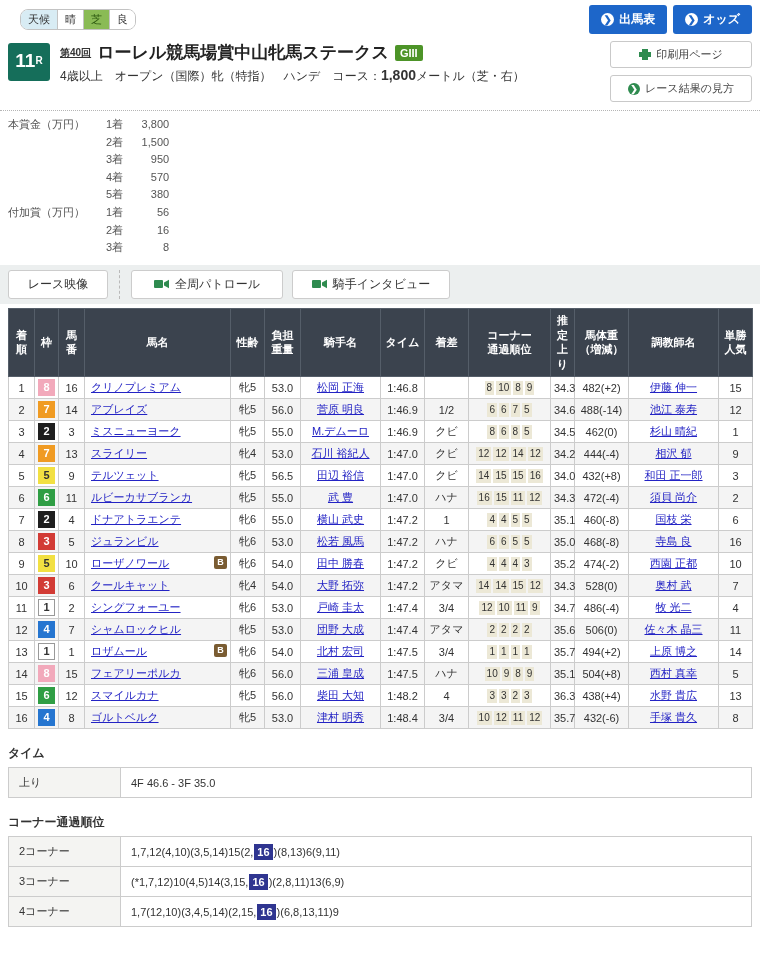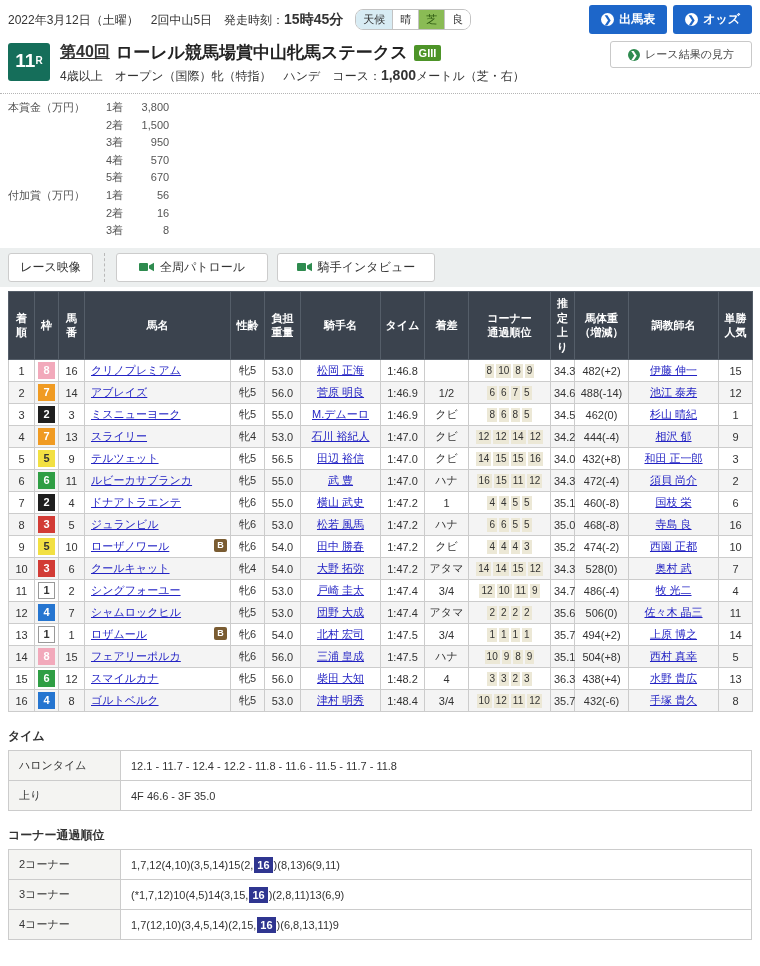--- a/index.html
+++ b/index.html
@@ -22,39 +22,39 @@
   .nav-right { margin-left: auto; display: flex; gap: 6px; }
   .btn-blue { display: flex; align-items: center; gap: 5px; background: #1d66c9; color: #fff; font-weight: bold; font-size: 12px; padding: 6px 12px; border-radius: 3px; border: none; cursor: pointer; }
   .circ-icon { width: 13px; height: 13px; border-radius: 50%; background: #fff; color: #1d66c9; font-size: 10px; line-height: 13px; text-align: center; font-weight: bold; }
   .circ-icon-green { width: 12px; height: 12px; border-radius: 50%; background: #2e8b4f; color: #fff; font-size: 9px; line-height: 12px; text-align: center; font-weight: bold; display:inline-block; }
   
   .race-header { display: flex; padding: 5px 8px 8px; border-bottom: 1px dotted #b5b5b5; }
   .race-num { background: #156e5a; color: #fff; min-width: 42px; height: 38px; border-radius: 3px; display: flex; align-items: flex-start; justify-content: center; font-weight: bold; font-size: 19px; padding-top: 7px; margin-top: 2px; }
   .race-num small { font-size: 10px; margin-top: 5px; }
   .race-title-block { margin-left: 10px; flex: 1; }
   .title-line { display: flex; align-items: center; gap: 6px; }
-  .round { font-size: 16px; font-weight: bold; text-decoration: underline; }
+  .round { font-size: 10px; font-weight: bold; text-decoration: underline; }
   .race-title { font-size: 17px; font-weight: bold; color: #222; }
   .grade-badge { background: #4d9428; color: #fff; font-size: 11px; font-weight: bold; padding: 2px 5px; border-radius: 2px; }
   .conditions { font-size: 12px; margin-top: 3px; color: #333; }
   .dist { font-size: 14px; font-weight: bold; }
   .side-buttons { display: flex; flex-direction: column; gap: 7px; width: 142px; }
   .btn-white { display: flex; align-items: center; justify-content: center; gap: 5px; background: #fff; border: 1px solid #c9c9c9; border-radius: 3px; font-size: 11px; color: #444; padding: 5px 6px; cursor: pointer; }
   .printer-icon svg { display: block; }
   
   .prize-block { padding: 5px 8px 8px; font-size: 11px; color: #555; }
   .prize-row { display: flex; line-height: 1.6; }
   .prize-label { width: 84px; }
   .prize-pair { display: flex; }
   .rk { margin-left: 14px; }
   .amt { width: 46px; text-align: right; }
   
   .video-bar { background: #ecefef; padding: 5px 8px; display: flex; align-items: stretch; gap: 9px; }
   .btn-video { background: #fff; border: 1px solid #ccc; border-radius: 3px; font-size: 12px; color: #333; display: flex; align-items: center; justify-content: center; gap: 6px; padding: 5px 0; cursor: pointer; }
-  .w-race { width: 85px; }
+  .w-race { width: 100px; }
   .w-play { width: 176px; background: #4d8d27; border-color: #41791f; color: #fff; font-weight: bold; }
   .w-patrol { width: 152px; }
   .w-interview { width: 158px; }
   .v-divider { border-left: 1px dashed #b9b9b9; margin: 0 2px; }
   .cam-white { fill: #fff; } .cam-green { fill: #2e8b4f; }
   
   .results-table { width: 744px; margin: 4px 8px 0; border-collapse: collapse; table-layout: fixed; font-size: 11px; }
   .results-table th { background: #3b434e; color: #fff; border: 1px solid #555e69; padding: 4px 1px; font-weight: bold; white-space: pre-line; line-height: 1.35; vertical-align: middle; height: 58px; }
   .results-table td { border: 1px solid #ccc; padding: 2px 3px; text-align: center; height: 22px; }
   .results-table tr:nth-child(even) td { background: #f4f4f4; }
@@ -75,21 +75,20 @@
   .section-heading { font-size: 12px; font-weight: bold; margin: 16px 8px 5px; }
   .info-table { width: 744px; margin: 0 8px; border-collapse: collapse; font-size: 11px; }
   .info-table td { border: 1px solid #ccc; padding: 7px 10px; text-align: left; }
   .info-label { width: 112px; background: #f4f4f2; }
   .hl16 { background: #2f3590; color: #fff; font-weight: bold; padding: 2px 3px; margin: 0 1px; }
 </style>
 </head>
 <body>
 
 <div class="topbar">
-  <span class="date-line"><span>2022年3月12日（土曜）　2回中山5日</span>　<span>発走時刻：</span><span class="start-time">15時45分</span></span>
   <span class="weather-box">
     <span class="wcell wlabel-sky">天候</span>
     <span class="wcell">晴</span>
     <span class="wcell wlabel-turf">芝</span>
     <span class="wcell">良</span>
   </span>
   <span class="nav-right">
     <button class="btn-blue">
         <span class="circ-icon">❯</span>
         <span>出馬表</span>
@@ -109,20 +108,28 @@
   <div class="race-title-block">
     <div class="title-line">
       <span class="round">第40回</span>
       <span class="race-title">ローレル競馬場賞中山牝馬ステークス</span>
       <span class="grade-badge">GIII</span>
     </div>
     <div class="conditions"><span>4歳以上　オープン（国際）牝（特指）　ハンデ　コース：</span><span class="dist">1,800</span><span>メートル（芝・右）</span></div>
   </div>
   <div class="side-buttons">
     <button class="btn-white">
+      <span class="printer-icon">
+          <svg width="12" height="11" viewBox="0 0 12 11">
+            <path fill="#2e8b4f" d="M3 0h6v3H3zM0 3h12v5H9v3H3V8H0zM4 7h4v3H4z"></path>
+          </svg>
+        </span>
+      <span>印刷用ページ</span>
+    </button>
+    <button class="btn-white">
       <span class="circ-icon-green">❯</span>
       <span>レース結果の見方</span>
     </button>
   </div>
 </div>
 
 <div class="prize-block">
   <div class="prize-row">
       <span class="prize-label">本賞金（万円）</span>
       <span id="main-prize-pairs">
@@ -137,21 +144,21 @@
         <span class="prize-pair">
           <span class="rk">3着</span>
           <span class="amt">950</span>
         </span>
         <span class="prize-pair">
           <span class="rk">4着</span>
           <span class="amt">570</span>
         </span>
         <span class="prize-pair">
           <span class="rk">5着</span>
-          <span class="amt">670</span>
+          <span class="amt">380</span>
         </span>
       </span>
     </div>
   <div class="prize-row">
       <span class="prize-label">付加賞（万円）</span>
       <span id="added-prize-pairs">
         <span class="prize-pair">
           <span class="rk">1着</span>
           <span class="amt">56</span>
         </span>
@@ -489,24 +496,20 @@
         <td class="c-trainer"><a href="#">手塚 貴久</a></td>
         <td class="c-ninki">8</td>
       </tr>
     </tbody>
 </table>
 
 <div class="section-heading">タイム</div>
 <table class="info-table">
     <tbody id="time-body">
       <tr>
-        <td class="info-label">ハロンタイム</td>
-        <td>12.1 - 11.7 - 12.4 - 12.2 - 11.8 - 11.6 - 11.5 - 11.7 - 11.8</td>
-      </tr>
-      <tr>
         <td class="info-label">上り</td>
         <td>4F 46.6 - 3F 35.0</td>
       </tr>
     </tbody>
   </table>
 
 <div class="section-heading">コーナー通過順位</div>
 <table class="info-table">
     <tbody id="corner-body">
       <tr>

